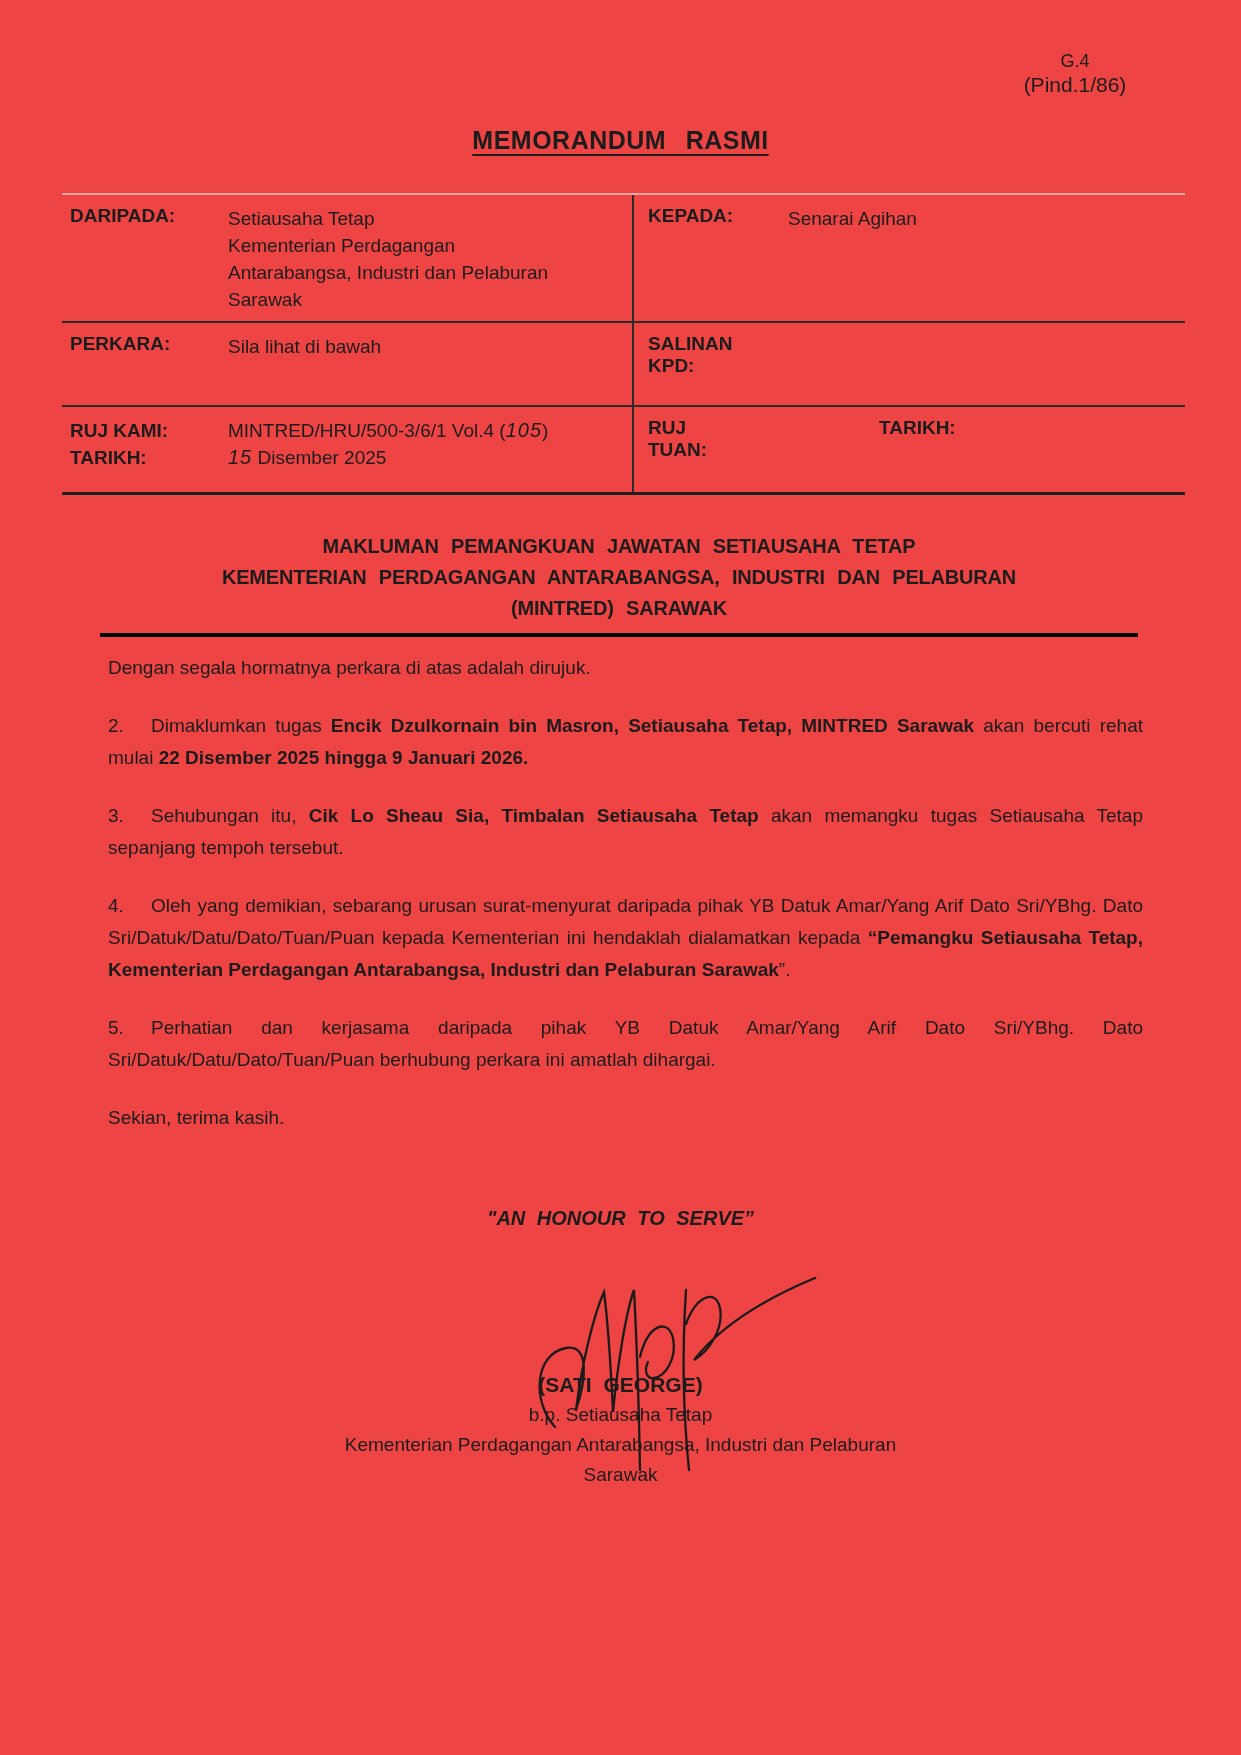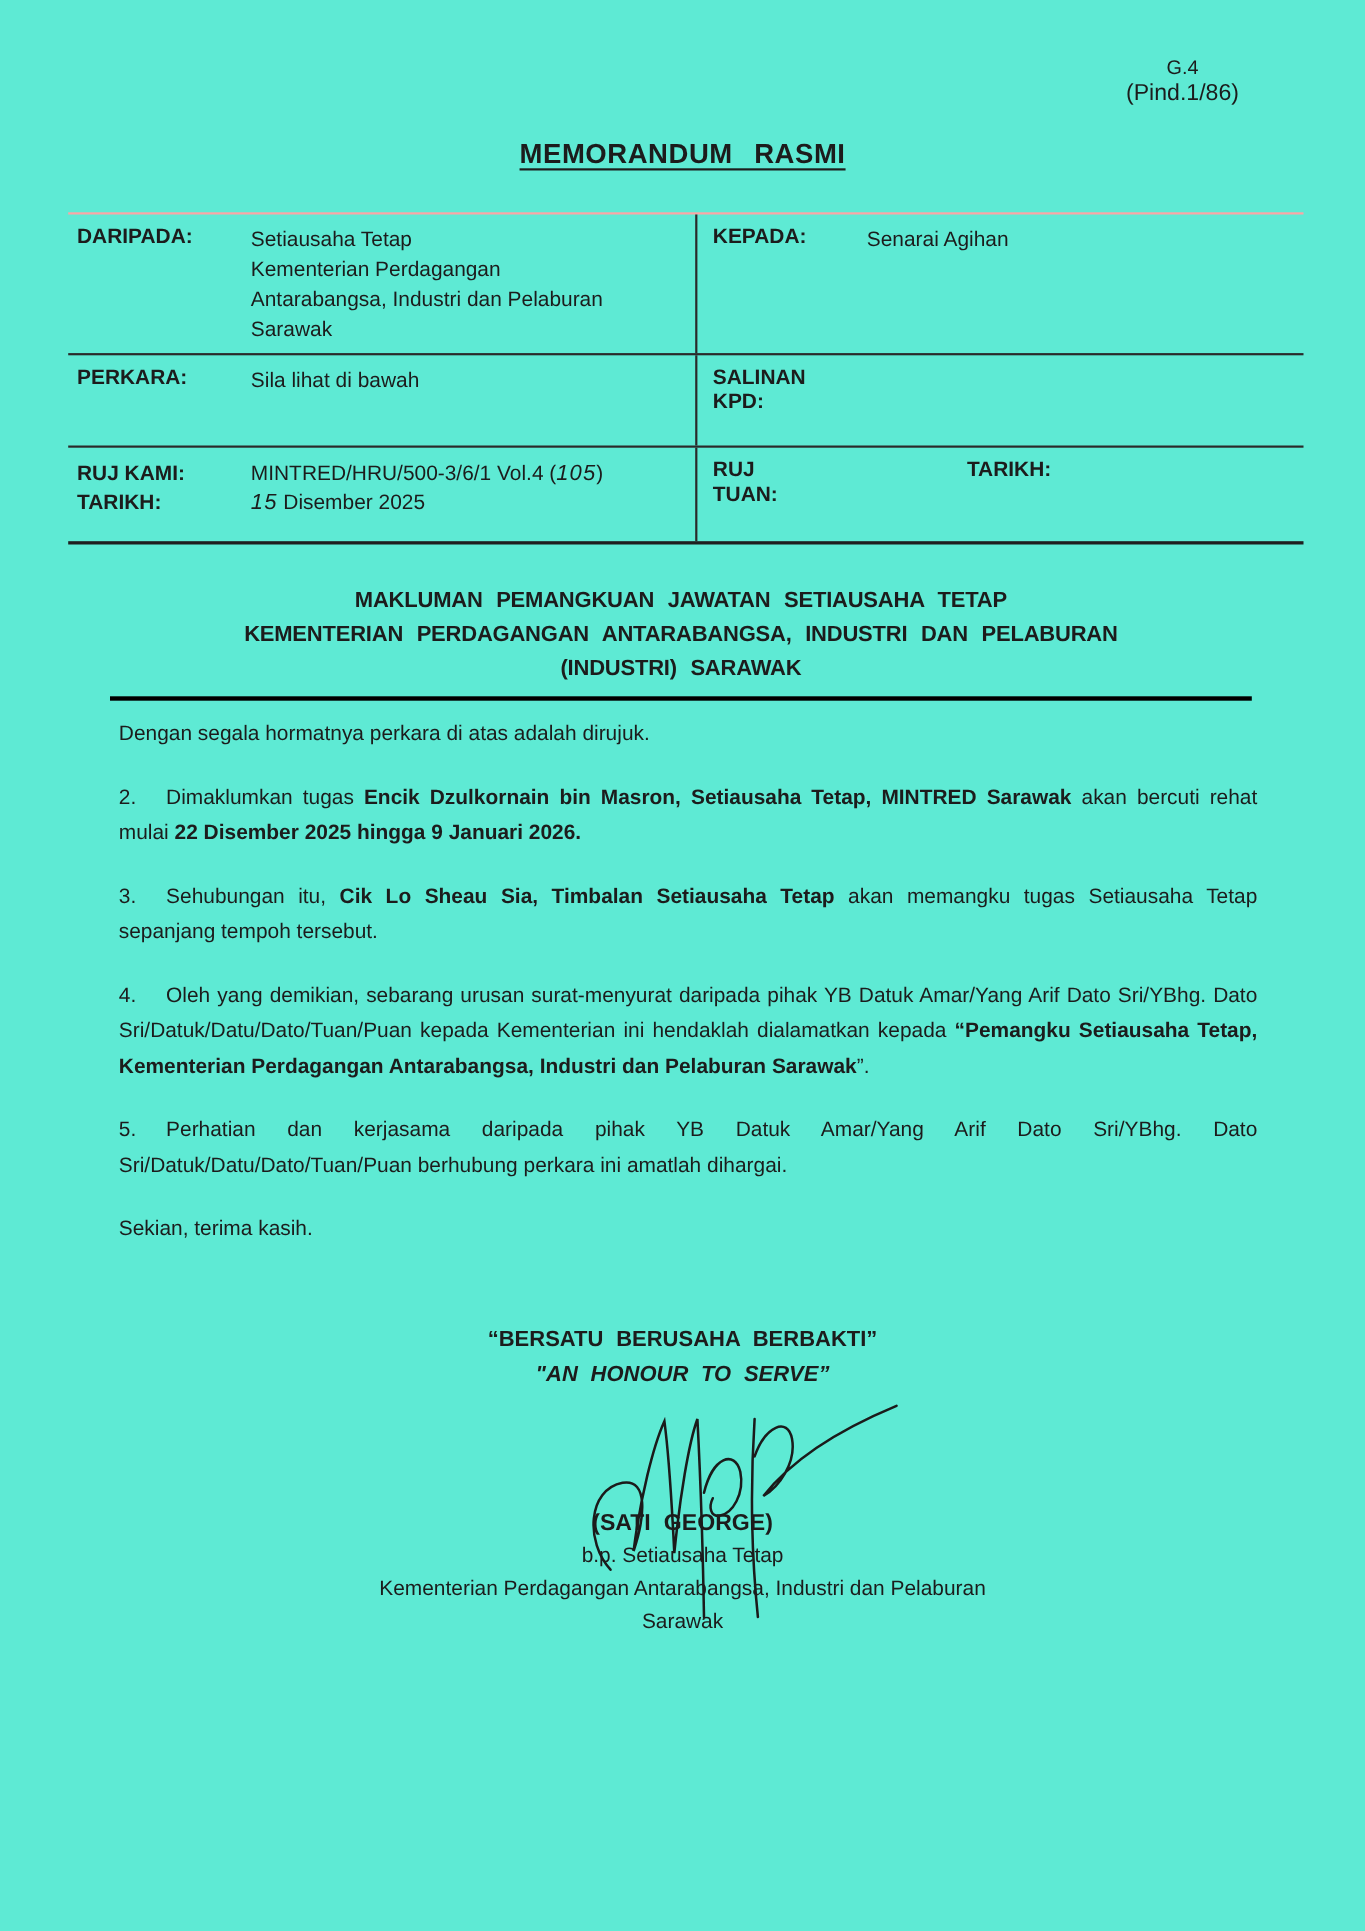--- a/index.html
+++ b/index.html
@@ -1,20 +1,20 @@
 <!DOCTYPE html>
 <html><head>
 <meta charset="utf-8">
 <style>
   html,body{margin:0;padding:0;background:#e8e8e8;}
   .page{
     position:relative;
     width:1241px;height:1755px;
     margin:0 auto;
-    background:#5eead4;
+    background:#ef4444;
     color:#1c1c1c;
     font-family:"Liberation Sans", sans-serif;
     overflow:hidden;
   }
   
   .ref-code{position:absolute;top:50px;left:1010px;width:130px;text-align:center;line-height:23px;}
   .ref-code .code{font-size:18px;}
   .ref-code .rev{font-size:21px;}
 
   
@@ -119,39 +119,38 @@
         <div class="lbl">RUJ</div>
         <div class="lbl">TUAN:</div>
         <div class="tarikh-tuan">TARIKH:</div>
       </div>
     </div>
   </div>
 
   <div class="subject">
     <div>MAKLUMAN PEMANGKUAN JAWATAN SETIAUSAHA TETAP</div>
     <div>KEMENTERIAN PERDAGANGAN ANTARABANGSA, INDUSTRI DAN PELABURAN</div>
-    <div>(INDUSTRI) SARAWAK</div>
+    <div>(MINTRED) SARAWAK</div>
   </div>
 
   <div class="body">
     <p>Dengan segala hormatnya perkara di atas adalah dirujuk.</p>
 
     <p class="just"><span class="pnum">2.</span><span>Dimaklumkan tugas </span><b>Encik Dzulkornain bin Masron, Setiausaha Tetap, MINTRED Sarawak</b><span> akan bercuti rehat mulai </span><b>22 Disember 2025 hingga 9 Januari 2026.</b></p>
 
     <p class="just"><span class="pnum">3.</span><span>Sehubungan itu, </span><b>Cik Lo Sheau Sia, Timbalan Setiausaha Tetap</b><span> akan memangku tugas Setiausaha Tetap sepanjang tempoh tersebut.</span></p>
 
     <p class="just"><span class="pnum">4.</span><span>Oleh yang demikian, sebarang urusan surat-menyurat daripada pihak YB Datuk Amar/Yang Arif Dato Sri/YBhg. Dato Sri/Datuk/Datu/Dato/Tuan/Puan kepada Kementerian ini hendaklah dialamatkan kepada </span><b>“Pemangku Setiausaha Tetap, Kementerian Perdagangan Antarabangsa, Industri dan Pelaburan Sarawak</b><span>”.</span></p>
 
     <p class="just"><span class="pnum">5.</span><span>Perhatian dan kerjasama daripada pihak YB Datuk Amar/Yang Arif Dato Sri/YBhg. Dato Sri/Datuk/Datu/Dato/Tuan/Puan berhubung perkara ini amatlah dihargai.</span></p>
 
     <p>Sekian, terima kasih.</p>
   </div>
 
   <div class="motto">
-    <div class="my">“BERSATU BERUSAHA BERBAKTI”</div>
     <div class="en">"AN HONOUR TO SERVE”</div>
   </div>
 
   <svg class="sig-svg" width="380" height="210" viewBox="0 0 380 210">
     <g fill="none" stroke="#1b1b1b" stroke-width="2.3" stroke-linecap="round">
       <path d="M 85 165 C 62 140, 64 92, 96 86 C 120 82, 116 118, 106 148 C 112 100, 124 52, 134 30 C 139 68, 141 110, 143 150 C 148 100, 156 50, 164 28 C 167 85, 169 150, 170 208"></path>
       <path d="M 170 95 C 178 62, 198 56, 203 76 C 207 96, 196 114, 184 116 C 176 117, 174 108, 178 100"></path>
       <path d="M 216 28 C 212 90, 213 150, 219 208"></path>
       <path d="M 216 62 C 226 34, 246 26, 250 46 C 254 68, 238 90, 224 98 C 238 80, 268 48, 345 16"></path>
     </g>

